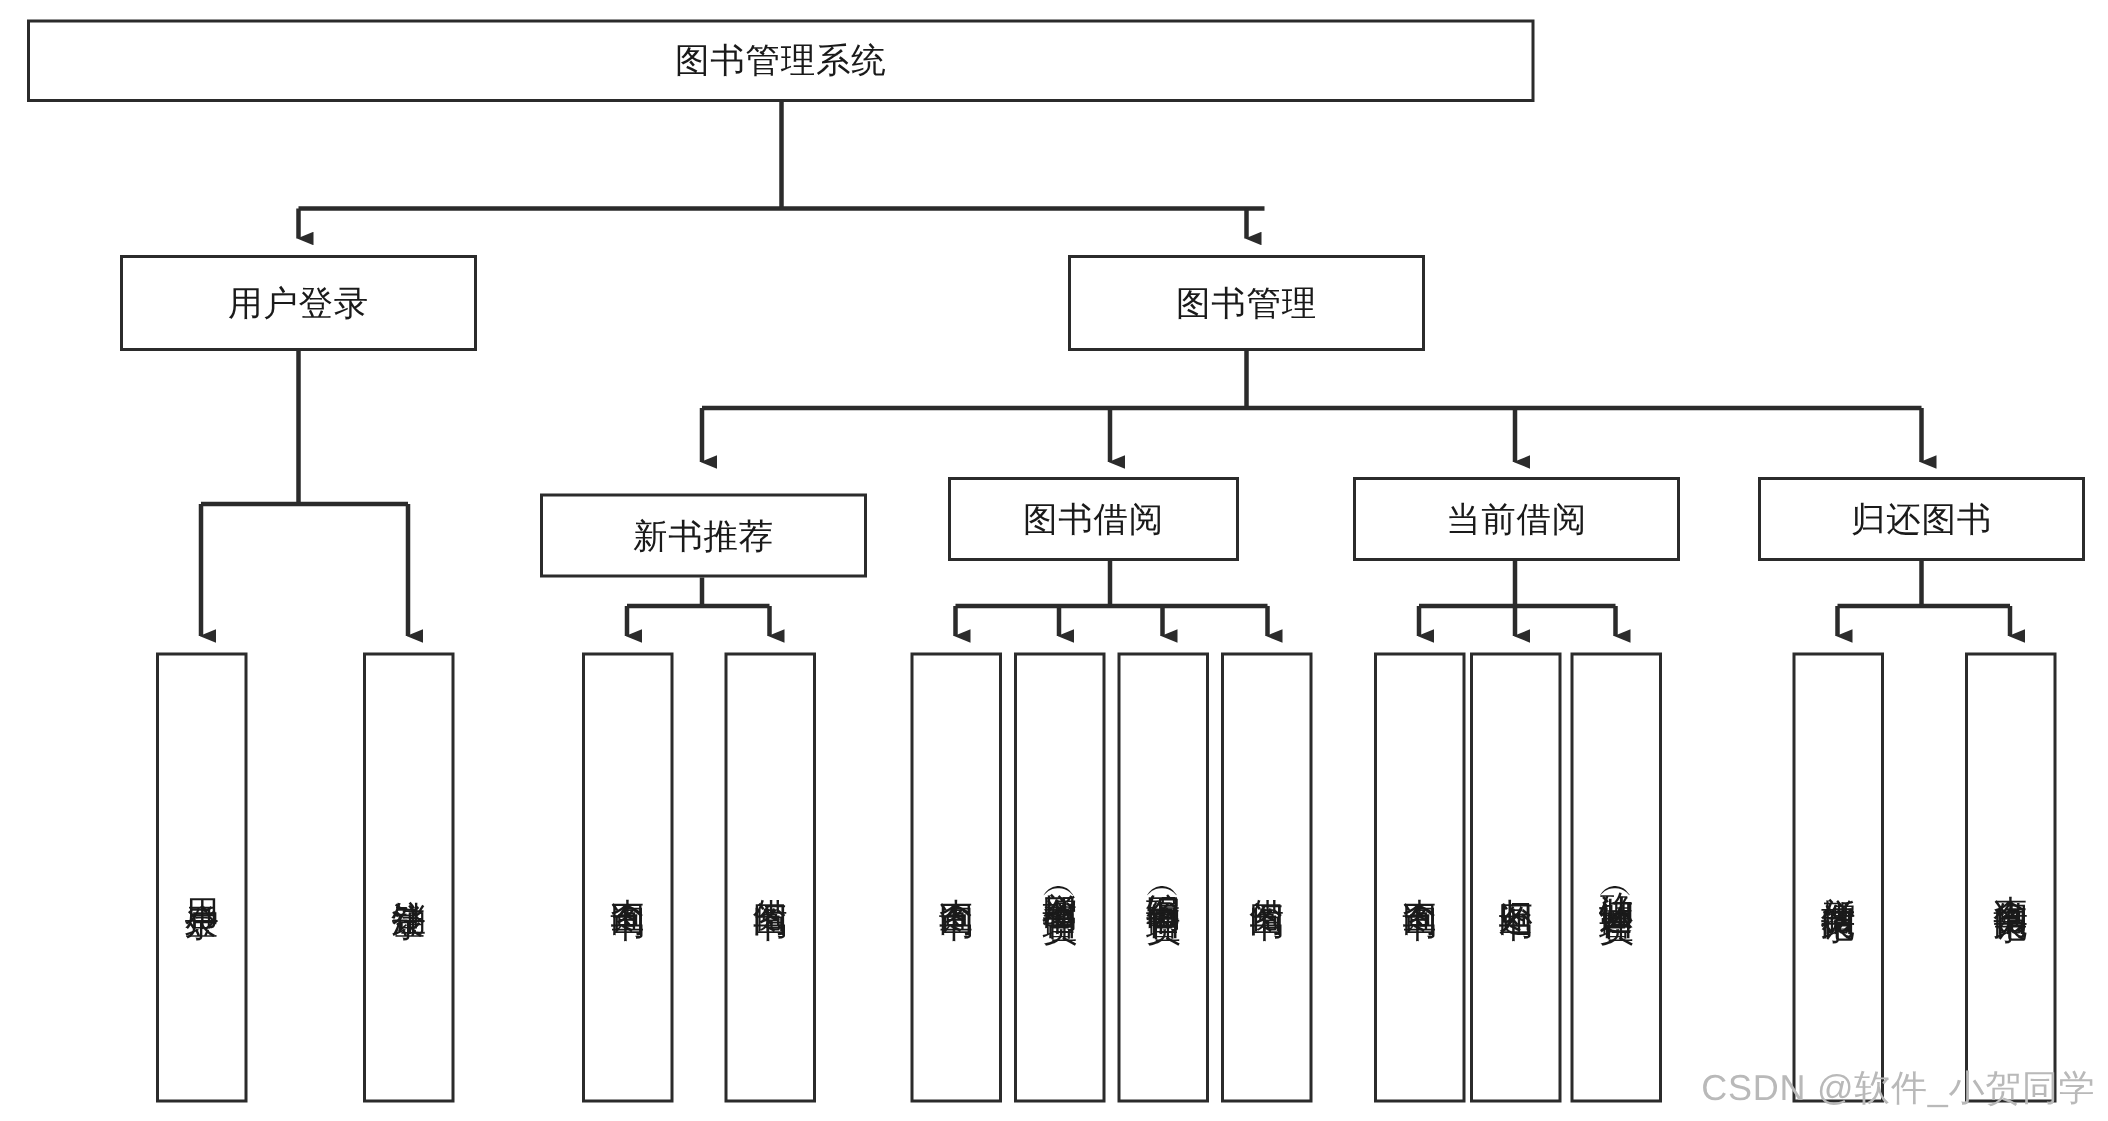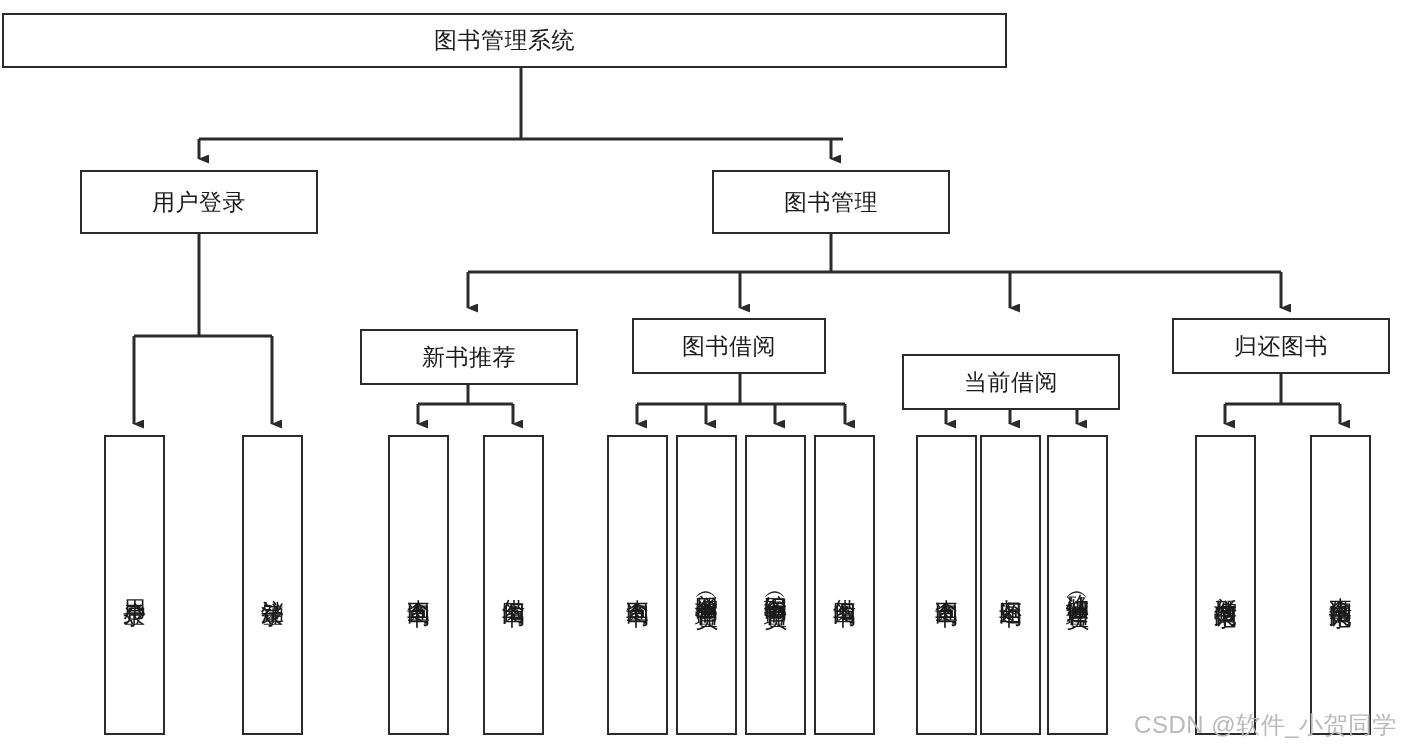--- a/index.html
+++ b/index.html
@@ -112,38 +112,38 @@
       <path d="M1010,404 L1010,424" marker-end="url(#arw)"></path>
       <path d="M1077,404 L1077,424" marker-end="url(#arw)"></path>
 
       <path d="M1281,374 L1281,404"></path>
       <path d="M1225,404 L1340,404"></path>
       <path d="M1225,404 L1225,424" marker-end="url(#arw)"></path>
       <path d="M1340,404 L1340,424" marker-end="url(#arw)"></path>
     </g>
   </svg>
 
-  <div class="node horiz" style="left:2px; top:13px; width:1005px; height:55px;">
+  <div class="node horiz" style="left:18px; top:13px; width:1005px; height:55px;">
     <span class="lbl">图书管理系统</span>
   </div>
 
   <div class="node horiz" style="left:80px; top:170px; width:238px; height:64px;">
     <span class="lbl">用户登录</span>
   </div>
   <div class="node horiz" style="left:712px; top:170px; width:238px; height:64px;">
     <span class="lbl">图书管理</span>
   </div>
 
   <div class="node horiz" style="left:360px; top:318px; width:218px; height:56px;margin-top:11px;">
     <span class="lbl">新书推荐</span>
   </div>
   <div class="node horiz" style="left:632px; top:318px; width:194px; height:56px;">
     <span class="lbl">图书借阅</span>
   </div>
-  <div class="node horiz" style="left:902px; top:318px; width:218px; height:56px;margin-top:36px;">
+  <div class="node horiz" style="left:902px; top:318px; width:218px; height:56px;">
     <span class="lbl">当前借阅</span>
   </div>
   <div class="node horiz" style="left:1172px; top:318px; width:218px; height:56px;">
     <span class="lbl">归还图书</span>
   </div>
 
   <div class="node vert" style="left:104px; top:435px; width:61px; height:300px;">
     <span class="lbl">用户登录</span>
   </div>
   <div class="node vert" style="left:242px; top:435px; width:61px; height:300px;">

